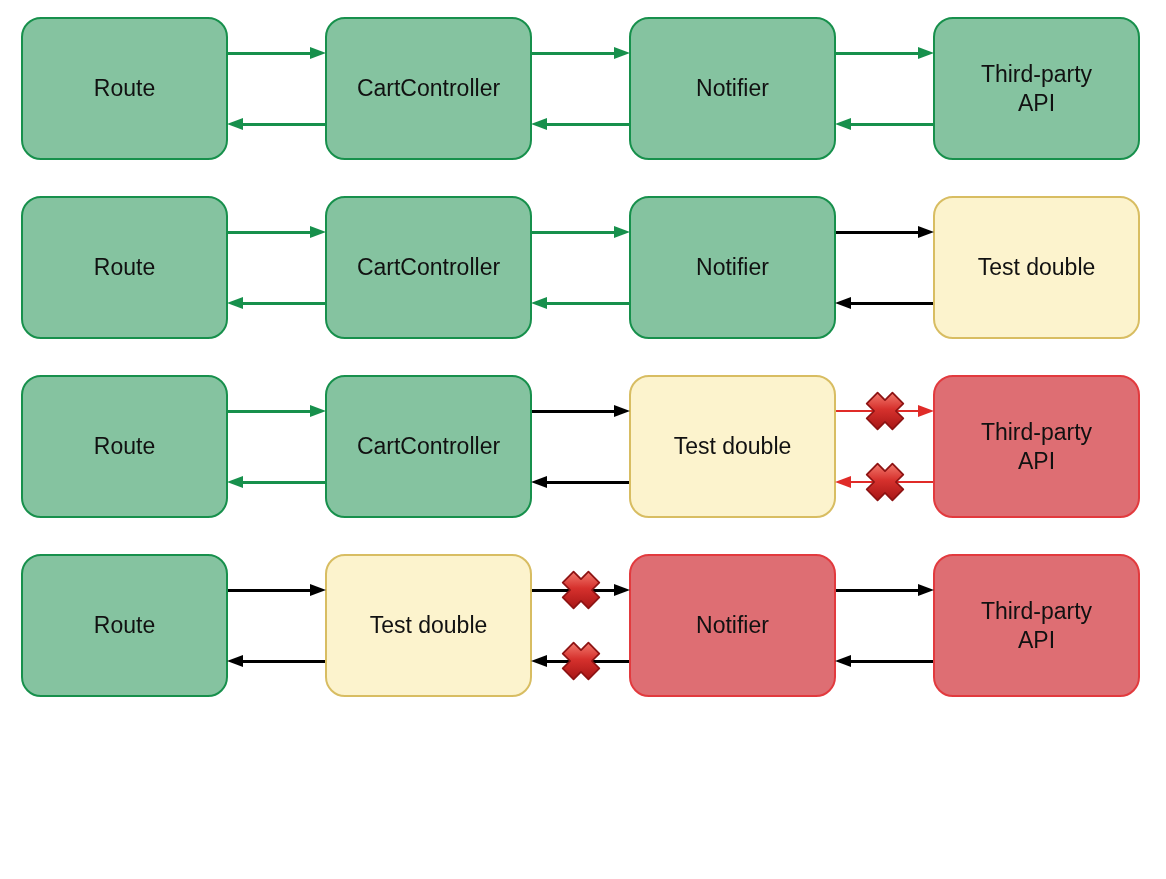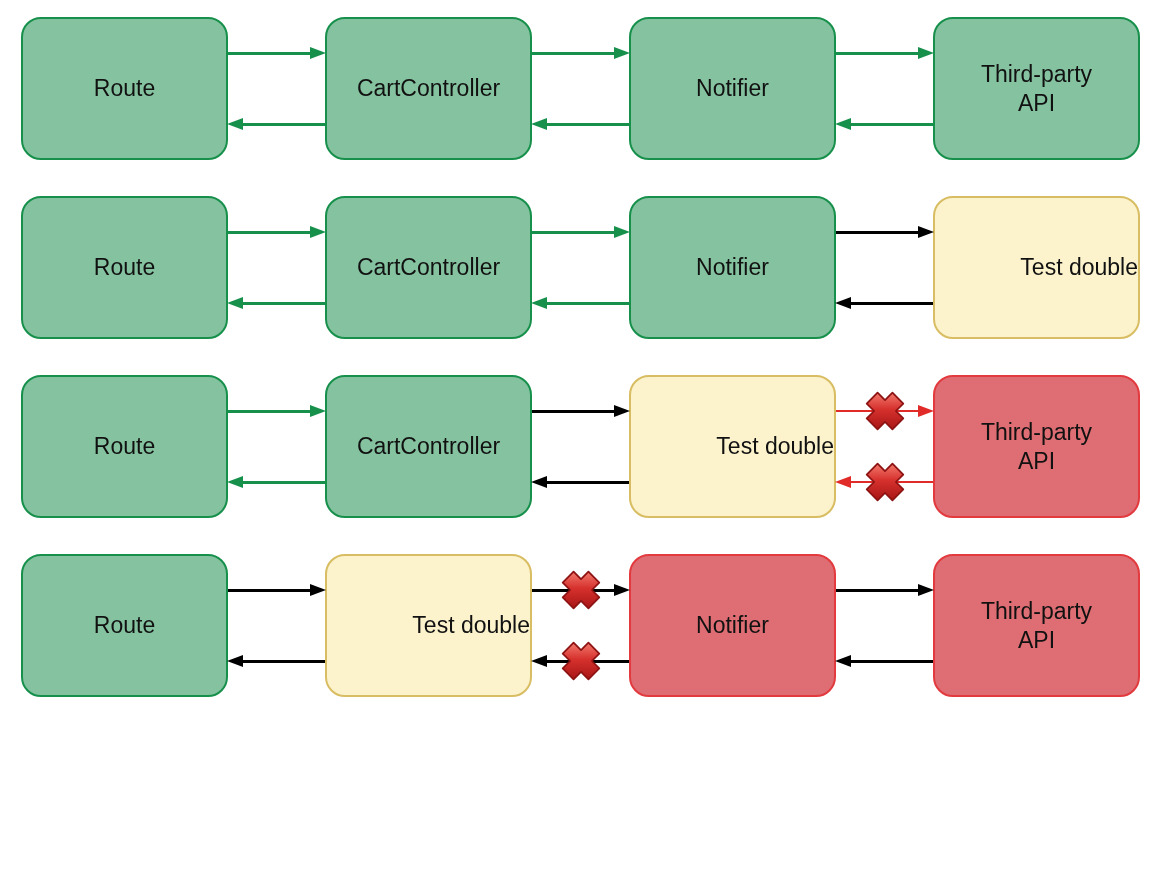--- a/index.html
+++ b/index.html
@@ -13,21 +13,21 @@
   .row { display:flex; height:143px; margin-bottom:36px; }
 
   .box {
     flex:none; width:207px; height:143px; box-sizing:border-box;
     border:2.5px solid; border-radius:20px;
     display:flex; align-items:center; justify-content:center;
     text-align:center; font-size:23px; line-height:1.25;
   }
   .box .lbl { max-width:150px; }
   .box.g { background:var(--green-fill,#85c3a0); border-color:var(--green-border,#17904c); }
-  .box.y { background:var(--yellow-fill,#fcf3cd); border-color:var(--yellow-border,#d8bd62);justify-content:flex-end; }
+  .box.y { background:var(--yellow-fill,#fcf3cd); border-color:var(--yellow-border,#d8bd62); }
   .box.r { background:var(--red-fill,#de6e73); border-color:var(--red-border,#e23a3e); }
 
   .connector { position:relative; flex:none; width:97px; height:143px; }
   .arrow { position:absolute; left:0; right:0; height:0; }
   .arrow.fwd  { top:36px; }
   .arrow.back { top:107px; }
   .arrow .line { position:absolute; top:-1.5px; height:3px; background:currentColor; }
   .arrow.fwd  .line { left:0; right:12px; }
   .arrow.back .line { left:12px; right:0; }
   .arrow .head { position:absolute; width:0; height:0; top:-6.5px;

